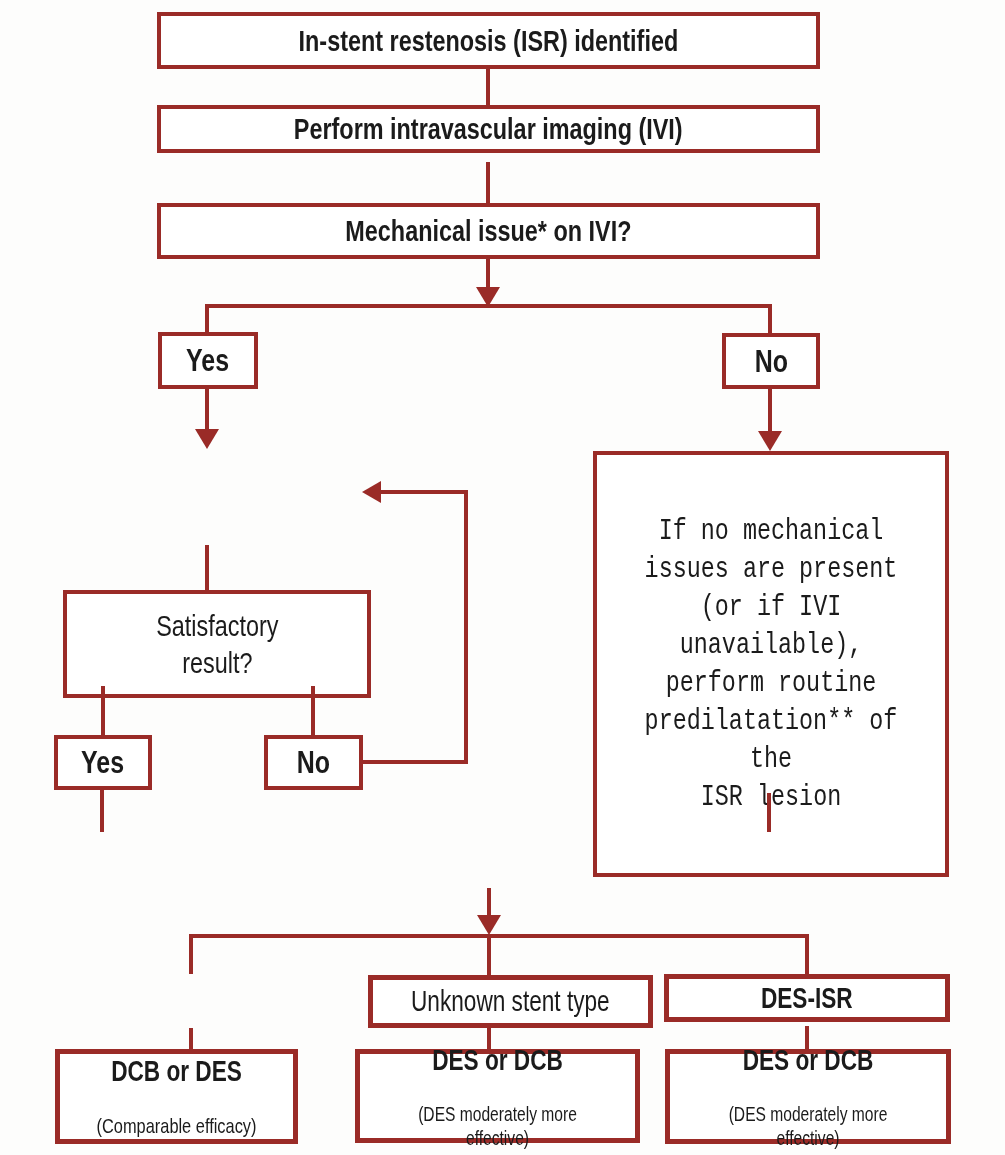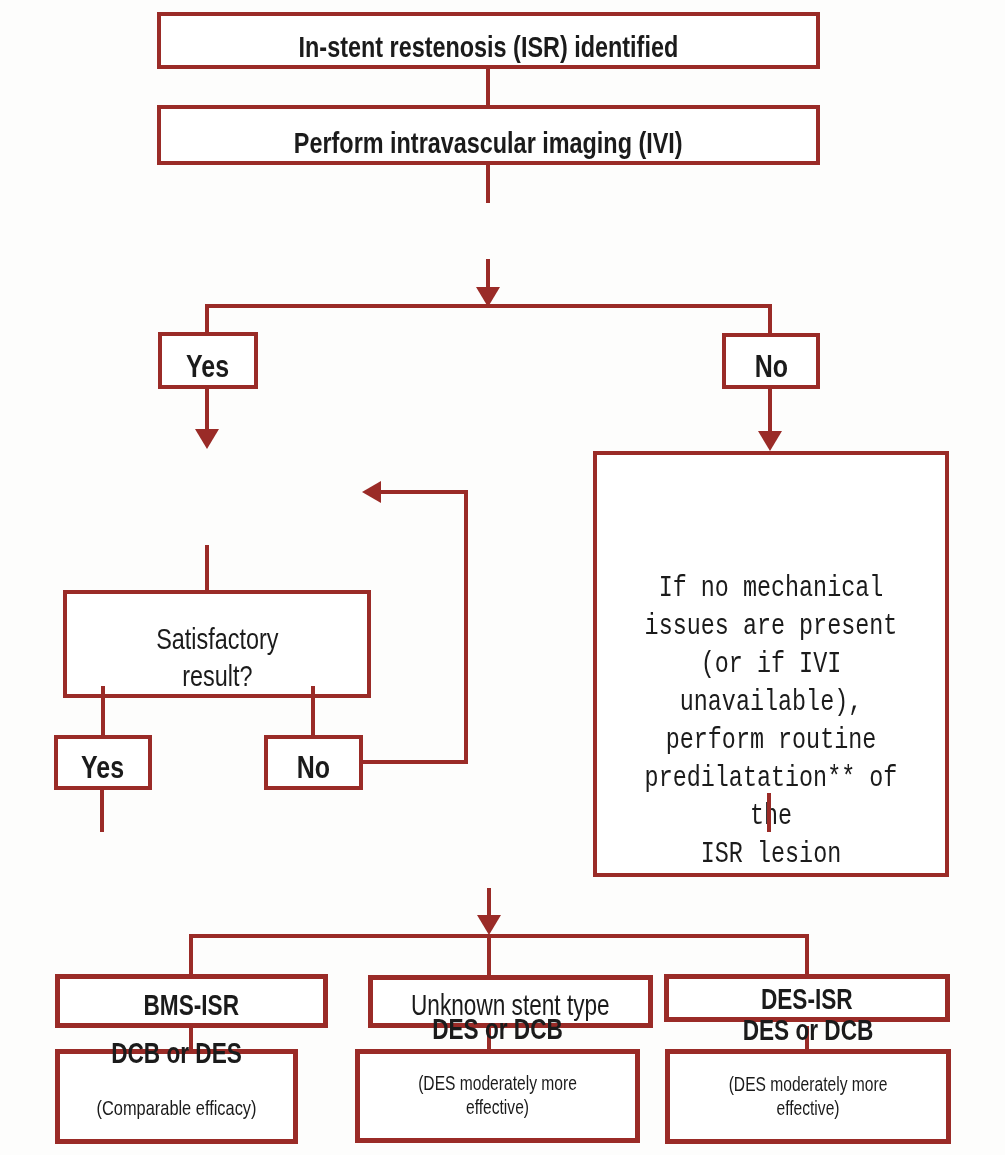--- a/index.html
+++ b/index.html
@@ -19,21 +19,21 @@
     height:1155px;
     background:var(--bg);
     overflow:hidden;
   }
   .box{
     position:absolute;
     box-sizing:border-box;
     background:#fff;
     border:4px solid var(--red);
     display:flex;
-    align-items:flex-end;
+    align-items:center;
     justify-content:center;
     text-align:center;
   }
   .box.thick{border-width:5px;}
   .txt{
     display:inline-block;
     transform:scaleX(0.78);
     transform-origin:50% 50%;
     white-space:pre-line;
     line-height:1.2;
@@ -63,26 +63,29 @@
 <body>
 
 <div class="canvas">
 
   <div class="box" style="left:157px;top:12px;width:663px;height:57px;">
     <span class="txt b fs30">In-stent restenosis (ISR) identified</span>
   </div>
 
   <div class="vline" style="left:486px;top:69px;width:4px;height:36px;"></div>
 
-  <div class="box" style="left:157px;top:105px;width:663px;height:60px;">
+  <div class="box" style="left:157px;top:105px;width:663px;height:48px;">
     <span class="txt b fs30">Perform intravascular imaging (IVI)</span>
   </div>
 
   <div class="vline" style="left:486px;top:162px;width:4px;height:41px;"></div>
 
+  <div class="box" style="left:157px;top:203px;width:663px;height:56px;">
+    <span class="txt b fs30">Mechanical issue* on IVI?</span>
+  </div>
 
   <div class="vline" style="left:486px;top:259px;width:4px;height:30px;"></div>
   <div class="arrow-down" style="left:476px;top:287px;"></div>
 
   <div class="hline" style="left:205px;top:304px;width:567px;height:4px;"></div>
   <div class="vline" style="left:205px;top:304px;width:4px;height:28px;"></div>
   <div class="vline" style="left:768px;top:304px;width:4px;height:29px;"></div>
 
   <div class="box" style="left:158px;top:332px;width:100px;height:57px;">
     <span class="txt b fs32">Yes</span>
@@ -135,23 +138,20 @@
 
 
   <div class="vline" style="left:487px;top:888px;width:4px;height:29px;"></div>
   <div class="arrow-down" style="left:477px;top:915px;"></div>
 
   <div class="hline" style="left:189px;top:934px;width:620px;height:4px;"></div>
   <div class="vline" style="left:189px;top:934px;width:4px;height:40px;"></div>
   <div class="vline" style="left:487px;top:934px;width:4px;height:43px;"></div>
   <div class="vline" style="left:805px;top:934px;width:4px;height:40px;"></div>
 
-  <div class="box thick" style="left:55px;top:974px;width:273px;height:54px;">
-    <span class="txt b fs29">BMS-ISR</span>
-  </div>
   <div class="box thick" style="left:354px;top:975px;width:285px;height:53px;margin-left:14px;">
     <span class="txt fs29">Unknown stent type</span>
   </div>
   <div class="box thick" style="left:664px;top:974px;width:286px;height:48px;">
     <span class="txt b fs29">DES-ISR</span>
   </div>
 
   <div class="vline" style="left:189px;top:1028px;width:4px;height:21px;"></div>
   <div class="vline" style="left:487px;top:1028px;width:4px;height:21px;"></div>
   <div class="vline" style="left:805px;top:1026px;width:4px;height:23px;"></div>

